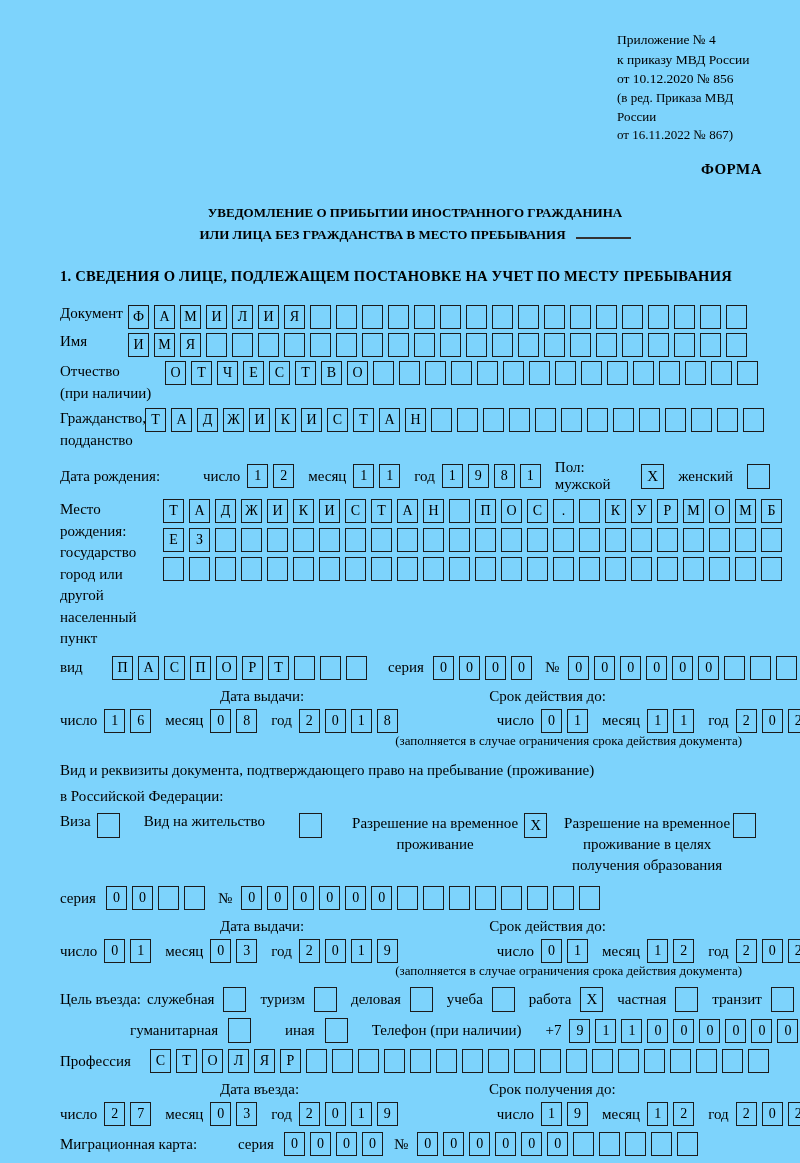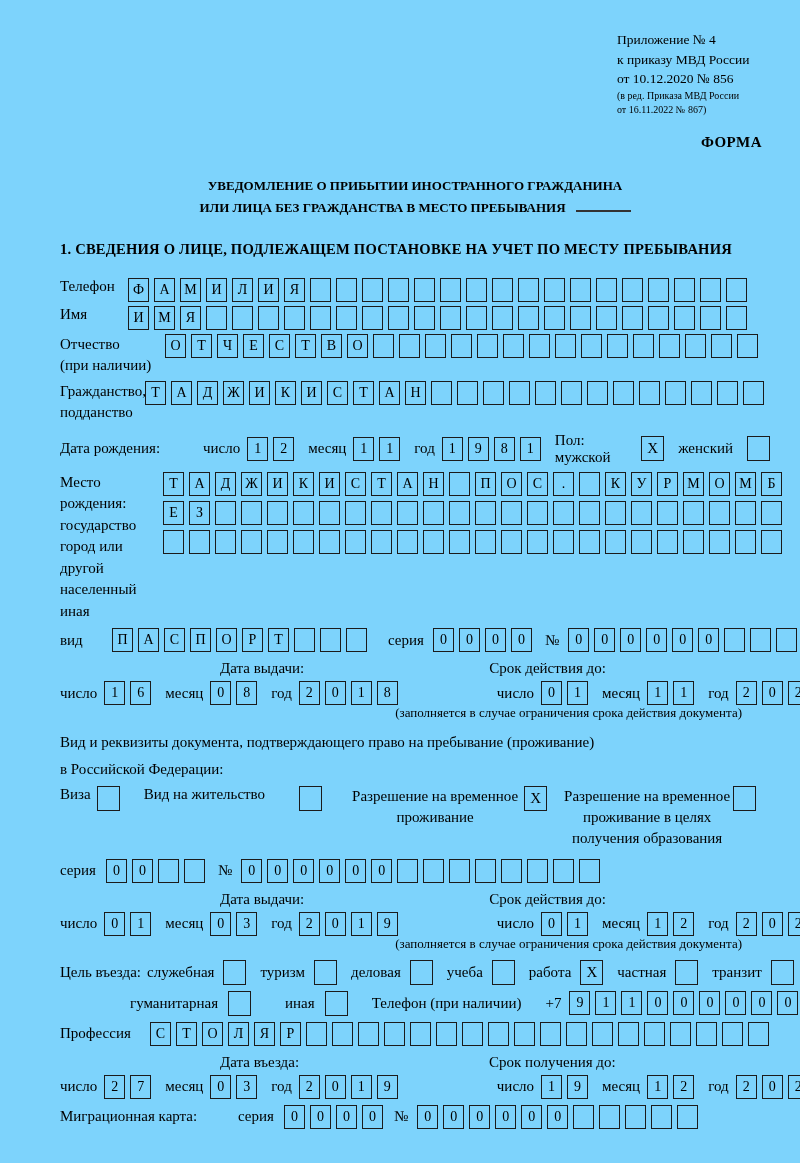--- a/index.html
+++ b/index.html
@@ -4,21 +4,21 @@
 <style>
   html,body{margin:0;padding:0;background:#fff;}
   .page{
     width:800px;height:1163px;box-sizing:border-box;
     padding:30px 30px 0 60px;
     background:#7dd3fc;color:#000;
     font-family:"Liberation Serif","DejaVu Serif",serif;
     font-size:15px;position:relative;overflow:hidden;
   }
   .appendix{margin-left:557px;font-size:13.5px;line-height:1.45;}
-  .appendix .small{font-size:10px;}
+  .appendix .small{font-size:13px;}
   .forma{text-align:right;padding-right:8px;font-weight:bold;margin-top:16px;letter-spacing:.5px;}
   .title{text-align:center;font-weight:bold;font-size:13px;margin-top:24px;line-height:1.7;}
   .blank-line{display:inline-block;width:55px;border-bottom:2px solid #333;margin-left:10px;vertical-align:baseline;}
   .sec-heading{text-align:left;font-weight:bold;font-size:14.6px;margin-top:22px;letter-spacing:.2px;}
   .row{display:flex;align-items:flex-start;margin-top:4px;}
   .row.vc{align-items:center;}
   .lbl{flex:none;}
   .lblcol{flex:none;line-height:21.5px;}
   .cells{display:flex;flex:none;}
   .cell{
@@ -63,21 +63,21 @@
   <div class="forma">ФОРМА</div>
 
   <div class="title">
     <div>УВЕДОМЛЕНИЕ О ПРИБЫТИИ ИНОСТРАННОГО ГРАЖДАНИНА</div>
     <div><span>ИЛИ ЛИЦА БЕЗ ГРАЖДАНСТВА В МЕСТО ПРЕБЫВАНИЯ</span><span class="blank-line"></span></div>
   </div>
 
   <div class="sec-heading">1. СВЕДЕНИЯ О ЛИЦЕ, ПОДЛЕЖАЩЕМ ПОСТАНОВКЕ НА УЧЕТ ПО МЕСТУ ПРЕБЫВАНИЯ</div>
 
   <div class="row mt20">
-    <span class="lbl w68">Телефон</span>
+    <span class="lbl w68">Документ</span>
     <span class="cells">
         <span class="cell">Ф</span>
         <span class="cell">А</span>
         <span class="cell">М</span>
         <span class="cell">И</span>
         <span class="cell">Л</span>
         <span class="cell">И</span>
         <span class="cell">Я</span>
         <span class="cell"></span>
         <span class="cell"></span>
@@ -219,21 +219,21 @@
     <span class="cb ml6">X</span>
     <span class="ml14">женский</span>
     <span class="cb ml14"></span>
   </div>
 
   <div class="row mt6">
     <div class="lblcol w103">
       <div>Место рождения:</div>
       <div>государство</div>
       <div>город или другой</div>
-      <div>населенный иная</div>
+      <div>населенный пункт</div>
     </div>
     <div>
       <div class="cells mb5">
           <span class="cell">Т</span>
           <span class="cell">А</span>
           <span class="cell">Д</span>
           <span class="cell">Ж</span>
           <span class="cell">И</span>
           <span class="cell">К</span>
           <span class="cell">И</span>

